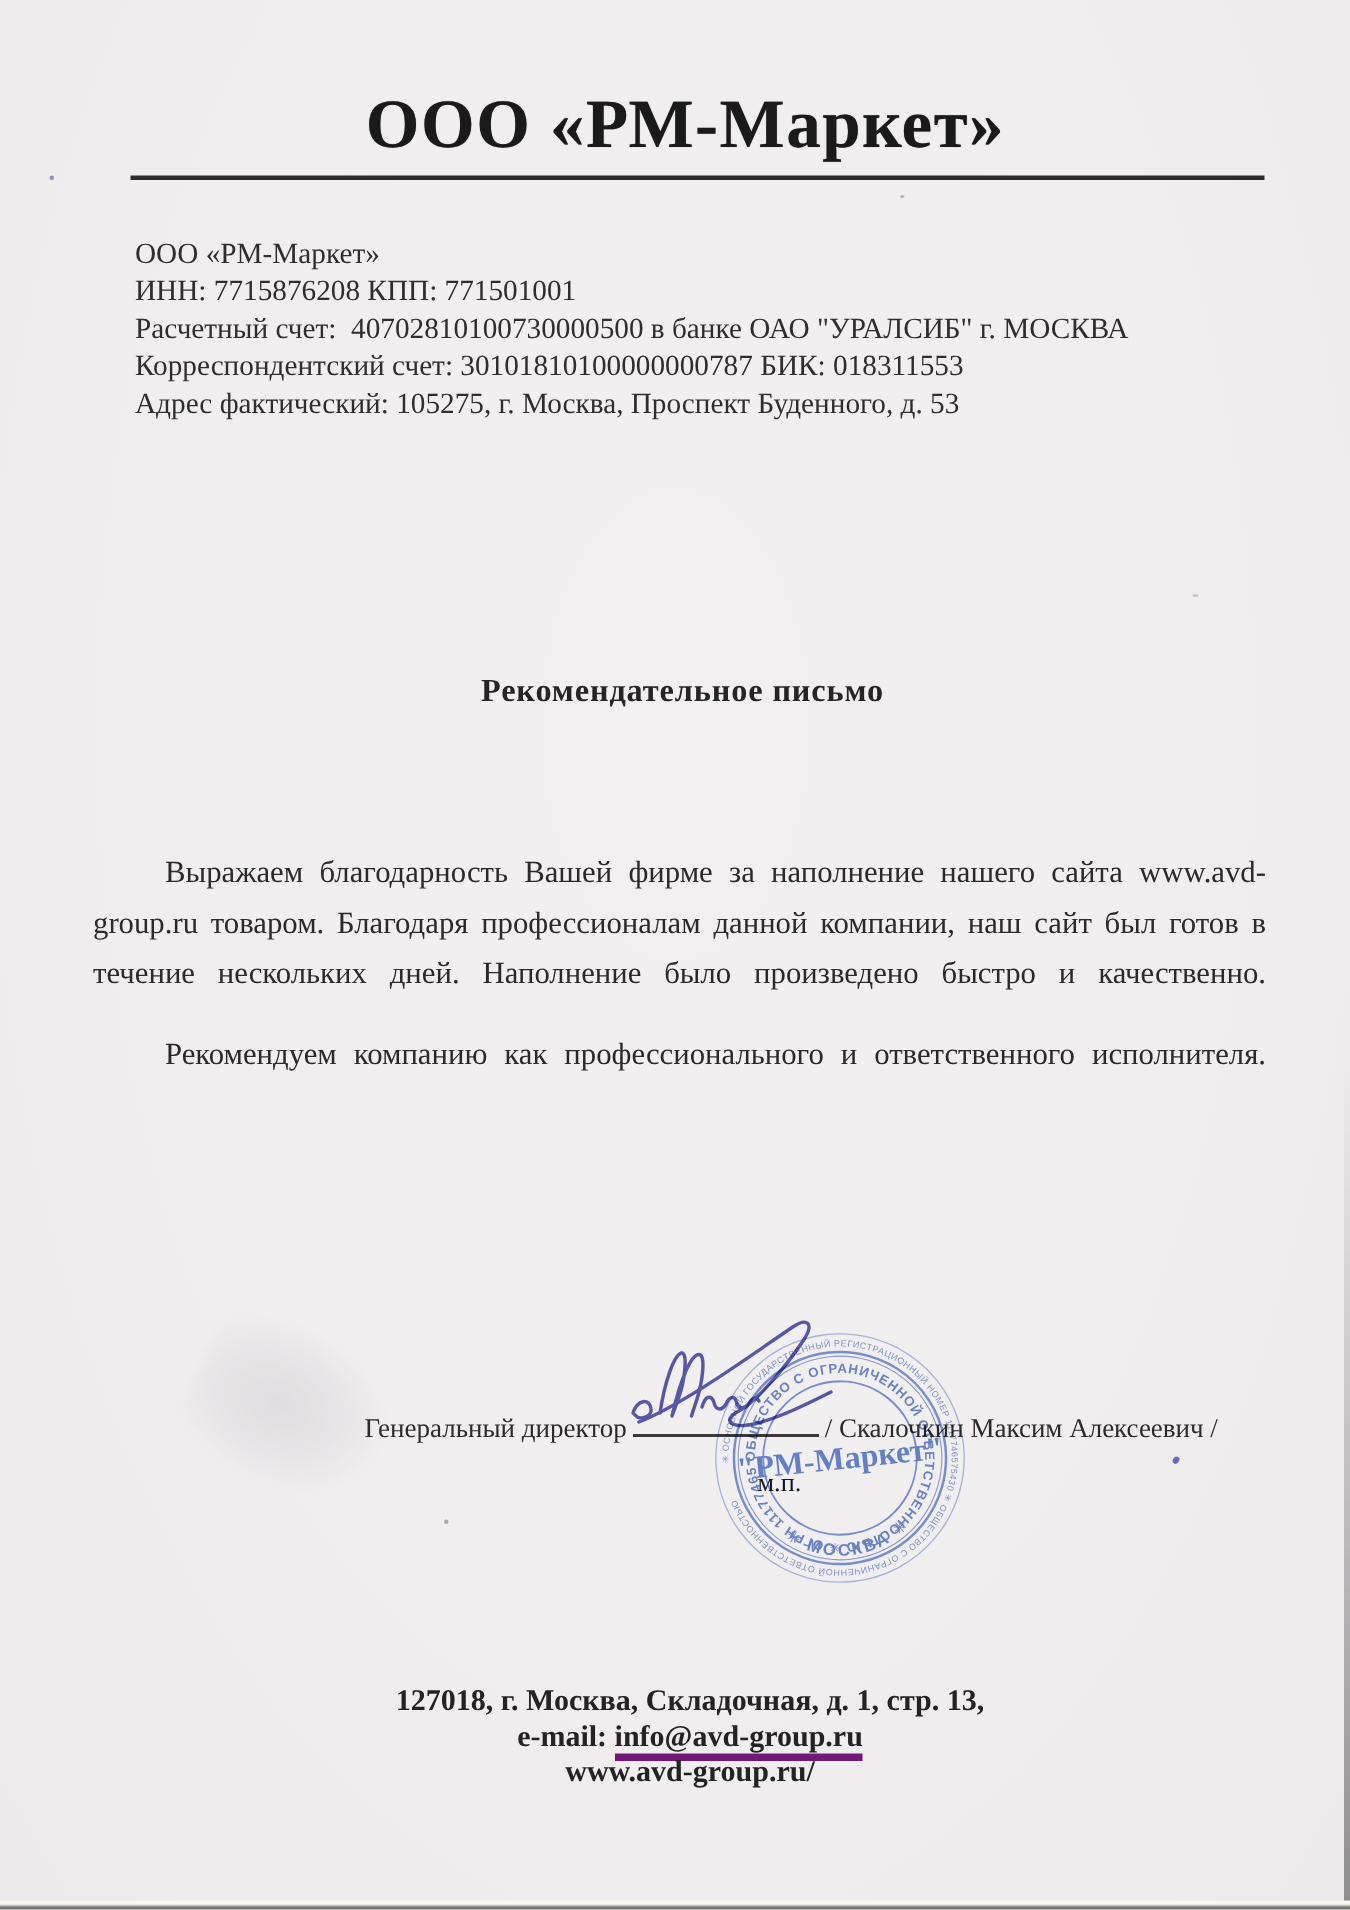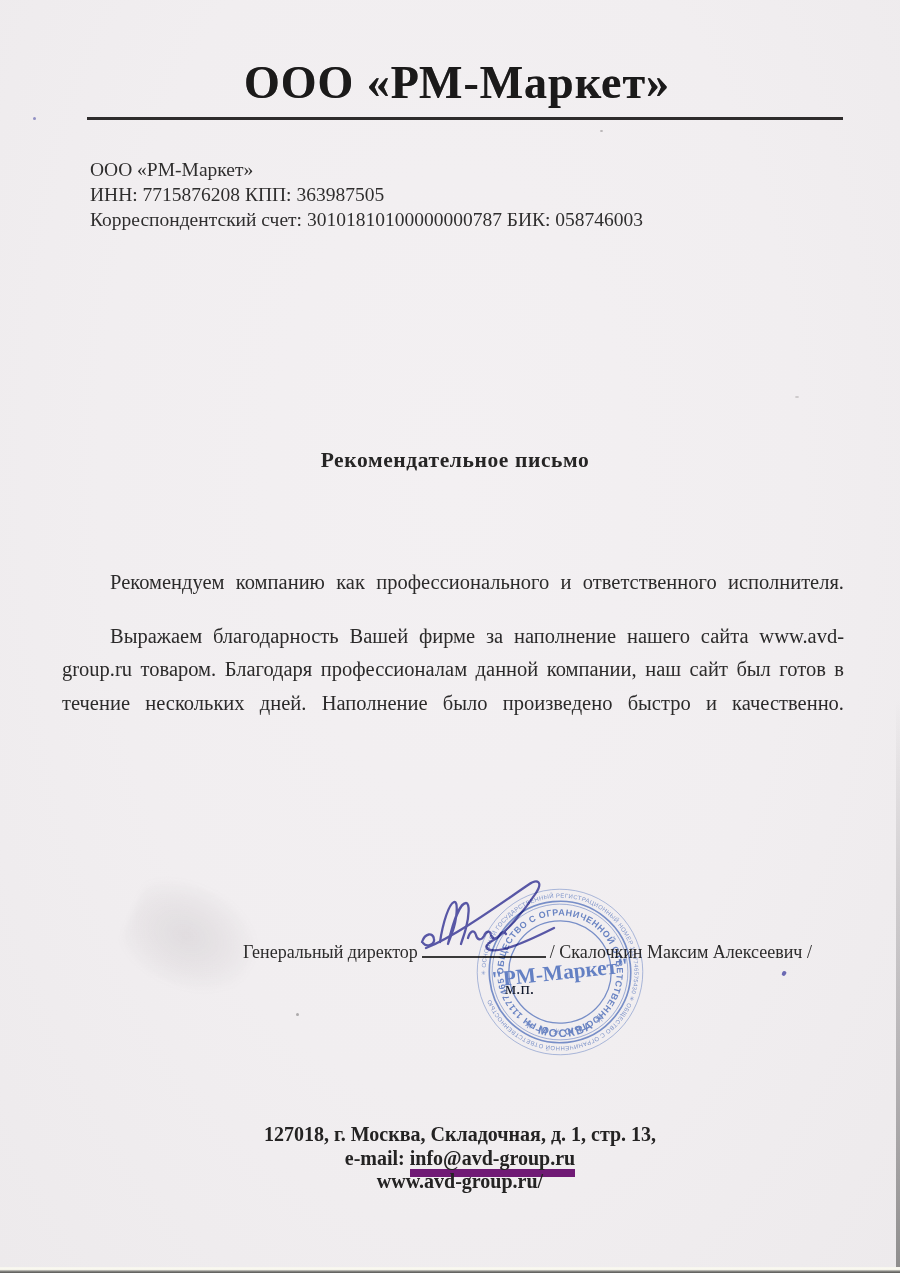--- a/index.html
+++ b/index.html
@@ -73,46 +73,48 @@
     mix-blend-mode:multiply;
   }
   .ink-dot{position:absolute;left:782px;top:971px;width:4px;height:5px;
     background:#4a49a4;border-radius:50% 40% 60% 50%;opacity:.8;transform:rotate(30deg);}
 
   .doc-footer{
     position:absolute;left:0;top:1123px;width:900px;text-align:center;
     font-size:20px;font-weight:bold;line-height:23.5px;color:#242323;
     padding-left:20px;box-sizing:border-box;
   }
-  .email-underline{border-bottom:8px solid #701a75;}
+  .email-underline{border-bottom:5px solid #701a75;}
 </style>
 </head>
 <body>
 
 <div class="paper"></div>
 <div class="smudge"></div>
 <div class="speck" style="left:33px;top:117px;width:3px;height:3px;background:rgba(70,70,160,.55);"></div>
 <div class="speck" style="left:600px;top:130px;width:3px;height:2px;background:rgba(80,78,78,.35);"></div>
 <div class="speck" style="left:795px;top:396px;width:4px;height:2px;background:rgba(90,88,88,.25);"></div>
 <div class="speck" style="left:296px;top:1013px;width:3px;height:3px;background:rgba(70,68,68,.4);"></div>
 
 <div class="doc-header">ООО «РМ-Маркет»</div>
 <div class="header-rule"></div>
 
 <div class="company-info">
   <div>ООО «РМ-Маркет»</div>
-  <div>ИНН: 7715876208 КПП: 363987505</div>
-  <div>Корреспондентский счет: 30101810100000000787 БИК: 058746003</div>
+  <div>ИНН: 7715876208 КПП: 771501001</div>
+  <div>Расчетный счет:  40702810100730000500 в банке ОАО "УРАЛСИБ" г. МОСКВА</div>
+  <div>Корреспондентский счет: 30101810100000000787 БИК: 018311553</div>
+  <div>Адрес фактический: 105275, г. Москва, Проспект Буденного, д. 53</div>
 </div>
 
 <div class="letter-title">Рекомендательное письмо</div>
 
 <div class="letter-body">
+  <p>Выражаем благодарность Вашей фирме за наполнение нашего сайта www.avd-group.ru товаром. Благодаря профессионалам данной компании, наш сайт был готов в течение нескольких дней. Наполнение было произведено быстро и качественно.</p>
   <p>Рекомендуем компанию как профессионального и ответственного исполнителя.</p>
-  <p>Выражаем благодарность Вашей фирме за наполнение нашего сайта www.avd-group.ru товаром. Благодаря профессионалам данной компании, наш сайт был готов в течение нескольких дней. Наполнение было произведено быстро и качественно.</p>
 </div>
 
 <div class="signature-row"><span>Генеральный директор</span><span class="sig-underline"></span><span>/ Скалочкин Максим Алексеевич /</span></div>
 
 <div class="seal-note">м.п.</div>
 
 <svg class="stamp" viewBox="0 0 200 200" aria-hidden="true">
   <defs>
     <path id="ringTop" d="M 100,100 m -61,0 a 61,61 0 1 1 122,0 a 61,61 0 1 1 -122,0" fill="none"></path>
     <path id="ringTiny" d="M 100,100 m -80,0 a 80,80 0 1 1 160,0 a 80,80 0 1 1 -160,0" fill="none"></path>

